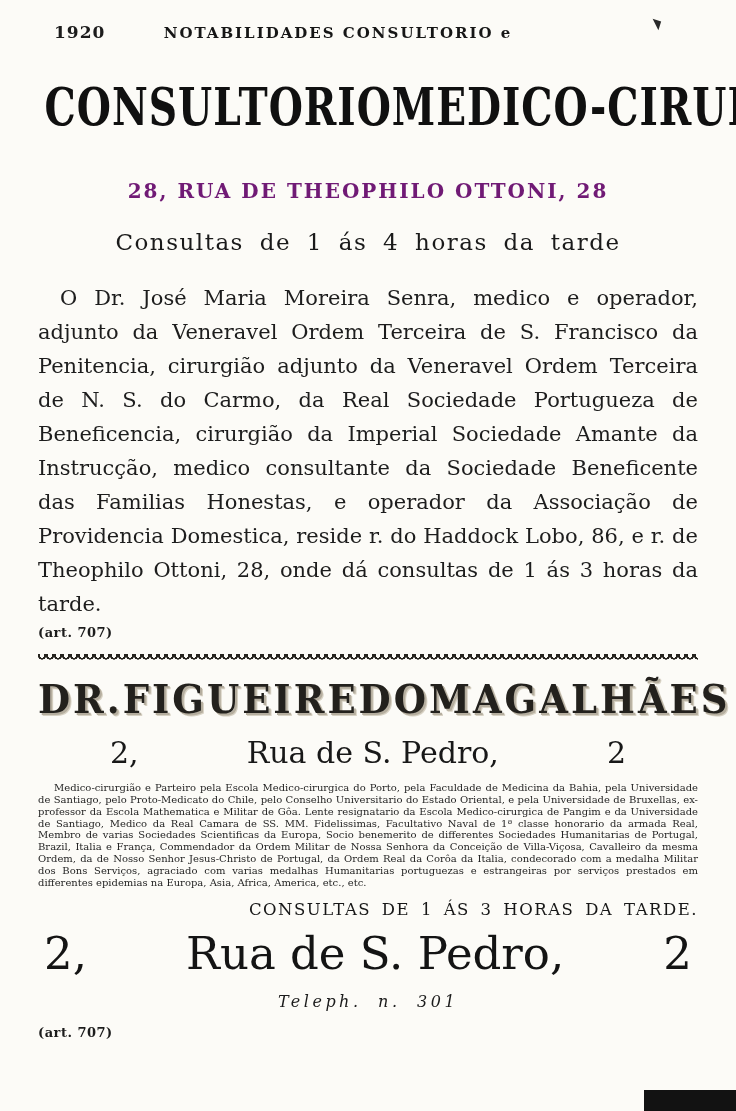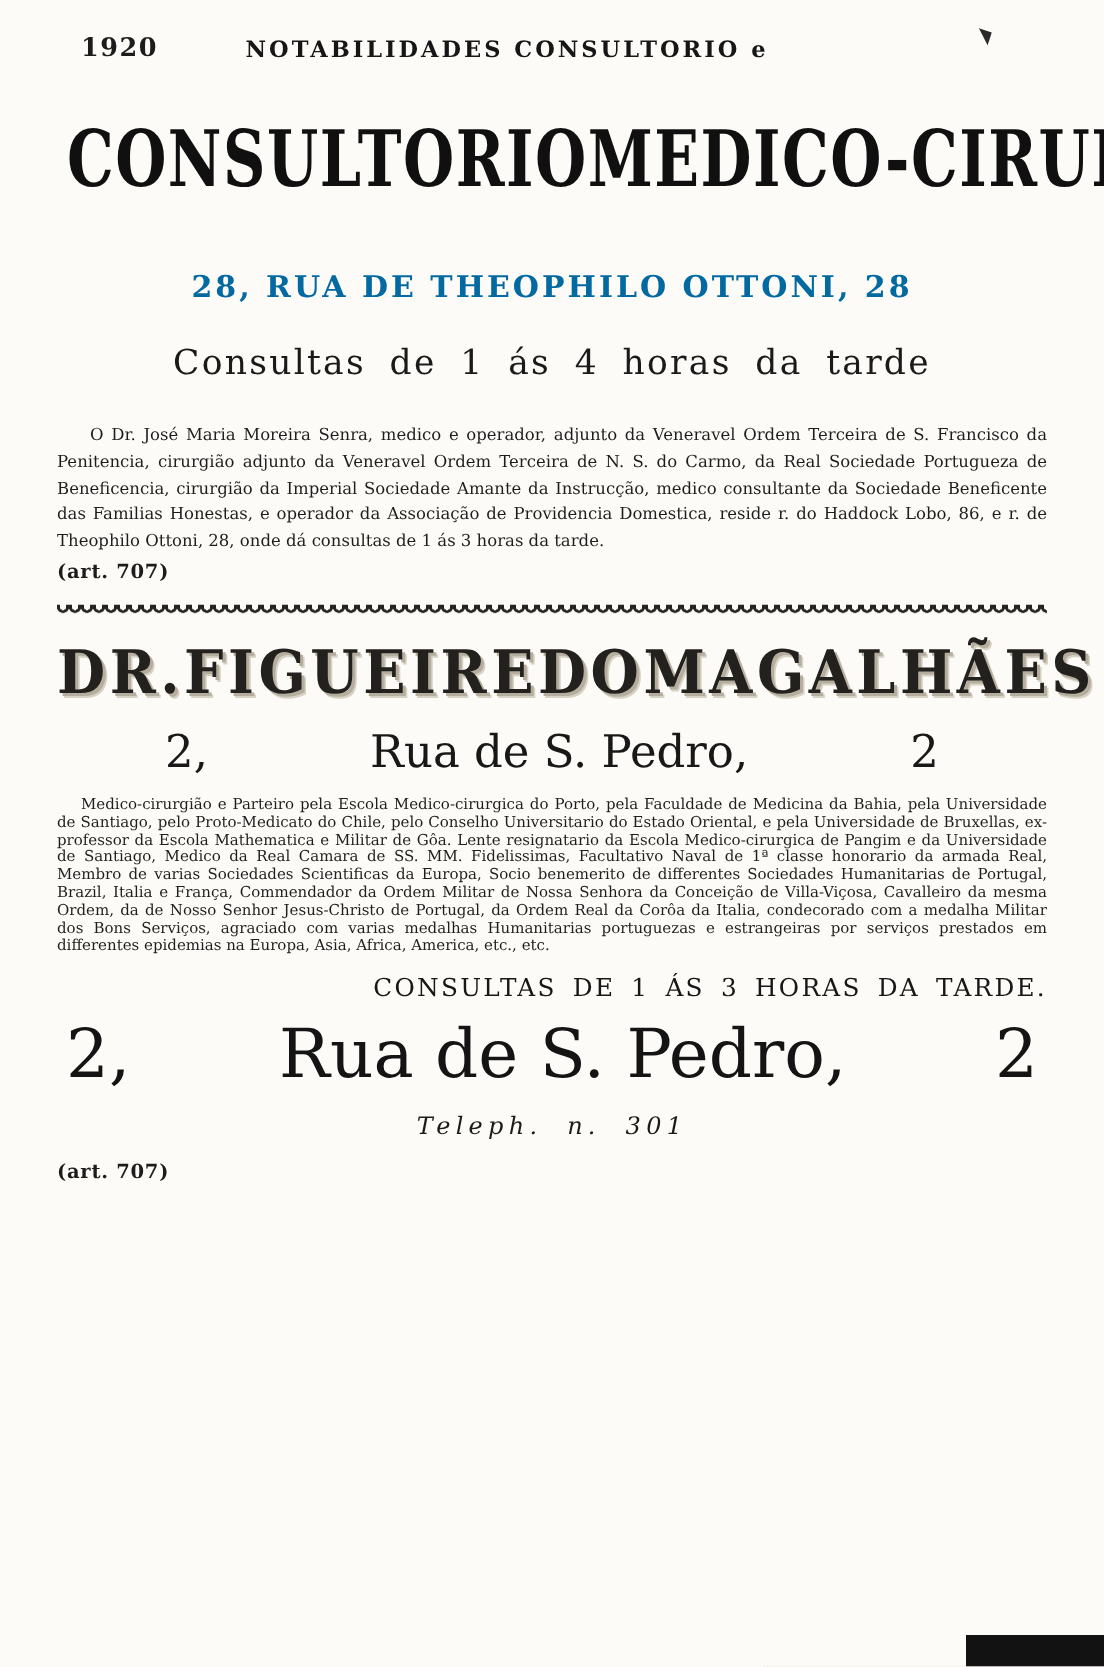--- a/index.html
+++ b/index.html
@@ -42,30 +42,30 @@
     margin-top:26px;
     font-size:40px; font-weight:bold; letter-spacing:1px;
     color:#101010;
     transform:scale(0.98,1.30); transform-origin:top center;
     white-space:nowrap;
   }
   .ad1-title-spacer { height:16px; }
   .ad1-address {
     margin-top:40px; text-align:center;
     font-size:20px; font-weight:bold; letter-spacing:2px;
-    color:#0369a1;
+    color:#701a75;
   }
   .ad1-hours {
     margin-top:26px; text-align:center;
     font-size:23px; letter-spacing:1.5px; word-spacing:7px;
     color:#1a1a1a;
   }
   .ad1-body {
     margin-top:26px;
-    font-size:11px; line-height:1.62; text-align:justify;
+    font-size:21px; line-height:1.62; text-align:justify;
     text-indent:22px;
     color:#1d1d1d;
   }
   .art-ref {
     margin-top:4px;
     font-size:13px; font-weight:bold; letter-spacing:0.5px;
   }
 
   
   .divider {

